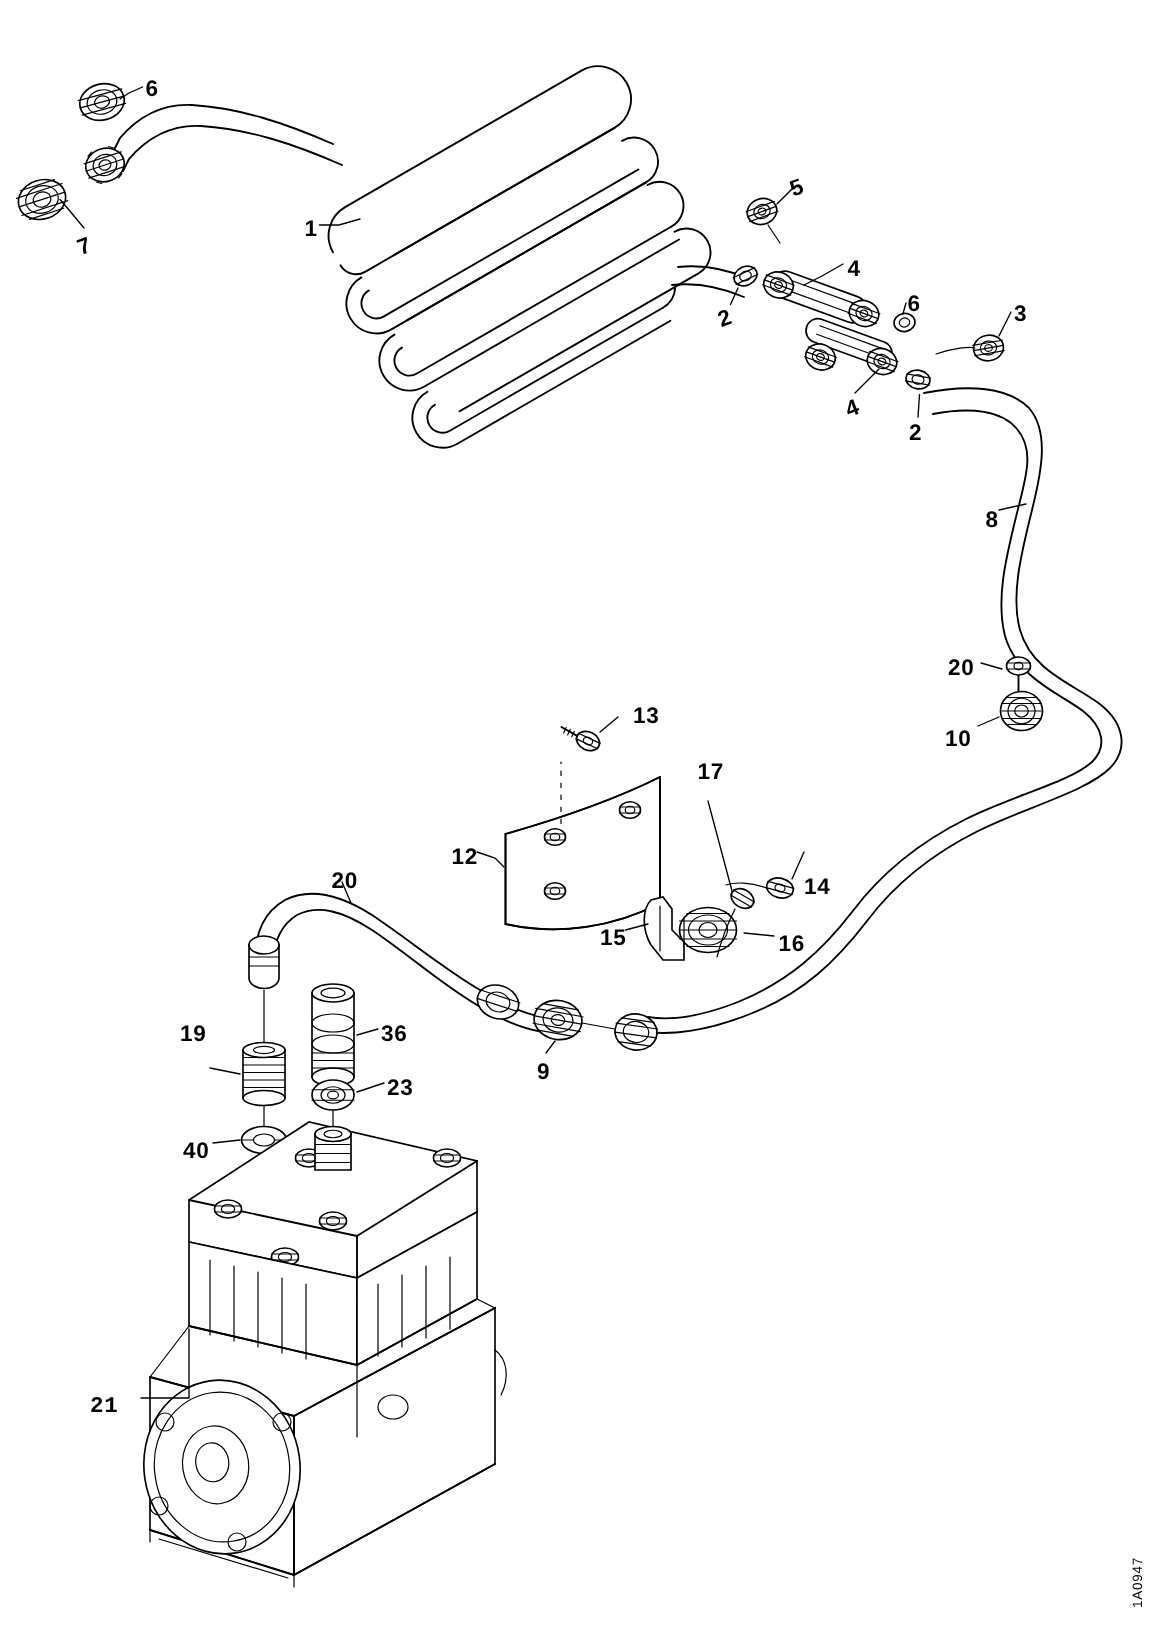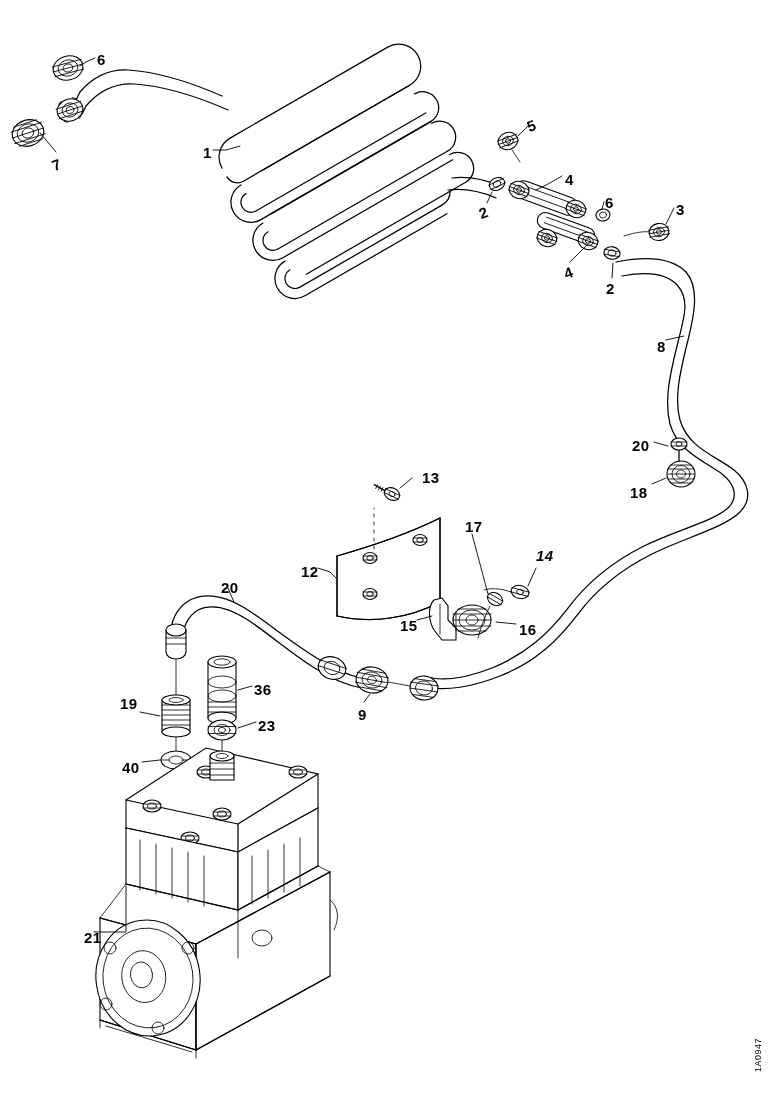--- a/index.html
+++ b/index.html
@@ -462,30 +462,30 @@
   <div class="callout" style="left:52px; top:157px; transform:rotate(-20deg);">7</div>
   <div class="callout" style="left:527px; top:118px; transform:rotate(-20deg);">5</div>
   <div class="callout" style="left:479px; top:205px; transform:rotate(-20deg);">2</div>
   <div class="callout" style="left:565px; top:172px;">4</div>
   <div class="callout" style="left:605px; top:195px;">6</div>
   <div class="callout" style="left:676px; top:202px;">3</div>
   <div class="callout" style="left:564px; top:265px; transform:rotate(-20deg);">4</div>
   <div class="callout" style="left:606px; top:281px;">2</div>
   <div class="callout" style="left:657px; top:339px;">8</div>
   <div class="callout" style="left:632px; top:438px;">20</div>
-  <div class="callout" style="left:630px; top:485px;">18</div>
+  <div class="callout" style="left:630px; top:485px;">10</div>
   <div class="callout" style="left:411px; top:470px;margin-left:11px;">13</div>
   <div class="callout" style="left:301px; top:564px;">12</div>
-  <div class="callout" style="left:465px; top:519px;">17</div>
-  <div class="callout" style="left:536px; top:548px;font-style:italic;">14</div>
+  <div class="callout" style="left:465px; top:507px;">17</div>
+  <div class="callout" style="left:536px; top:584px;">14</div>
   <div class="callout" style="left:400px; top:618px;">15</div>
   <div class="callout" style="left:519px; top:622px;">16</div>
   <div class="callout" style="left:221px; top:580px;">20</div>
   <div class="callout" style="left:358px; top:707px;">9</div>
-  <div class="callout" style="left:120px; top:696px;">19</div>
+  <div class="callout" style="left:120px; top:682px;">19</div>
   <div class="callout" style="left:122px; top:760px;">40</div>
   <div class="callout" style="left:254px; top:682px;">36</div>
   <div class="callout" style="left:258px; top:718px;">23</div>
-  <div class="callout" style="left:84px; top:930px;">21</div>
+  <div class="callout" style="left:60px; top:930px;font-family:Liberation Mono, monospace;">21</div>
 
   <div class="refcode" style="left:753px; top:1038px;">1A0947</div>
 
 </div>
 
 </body></html>

